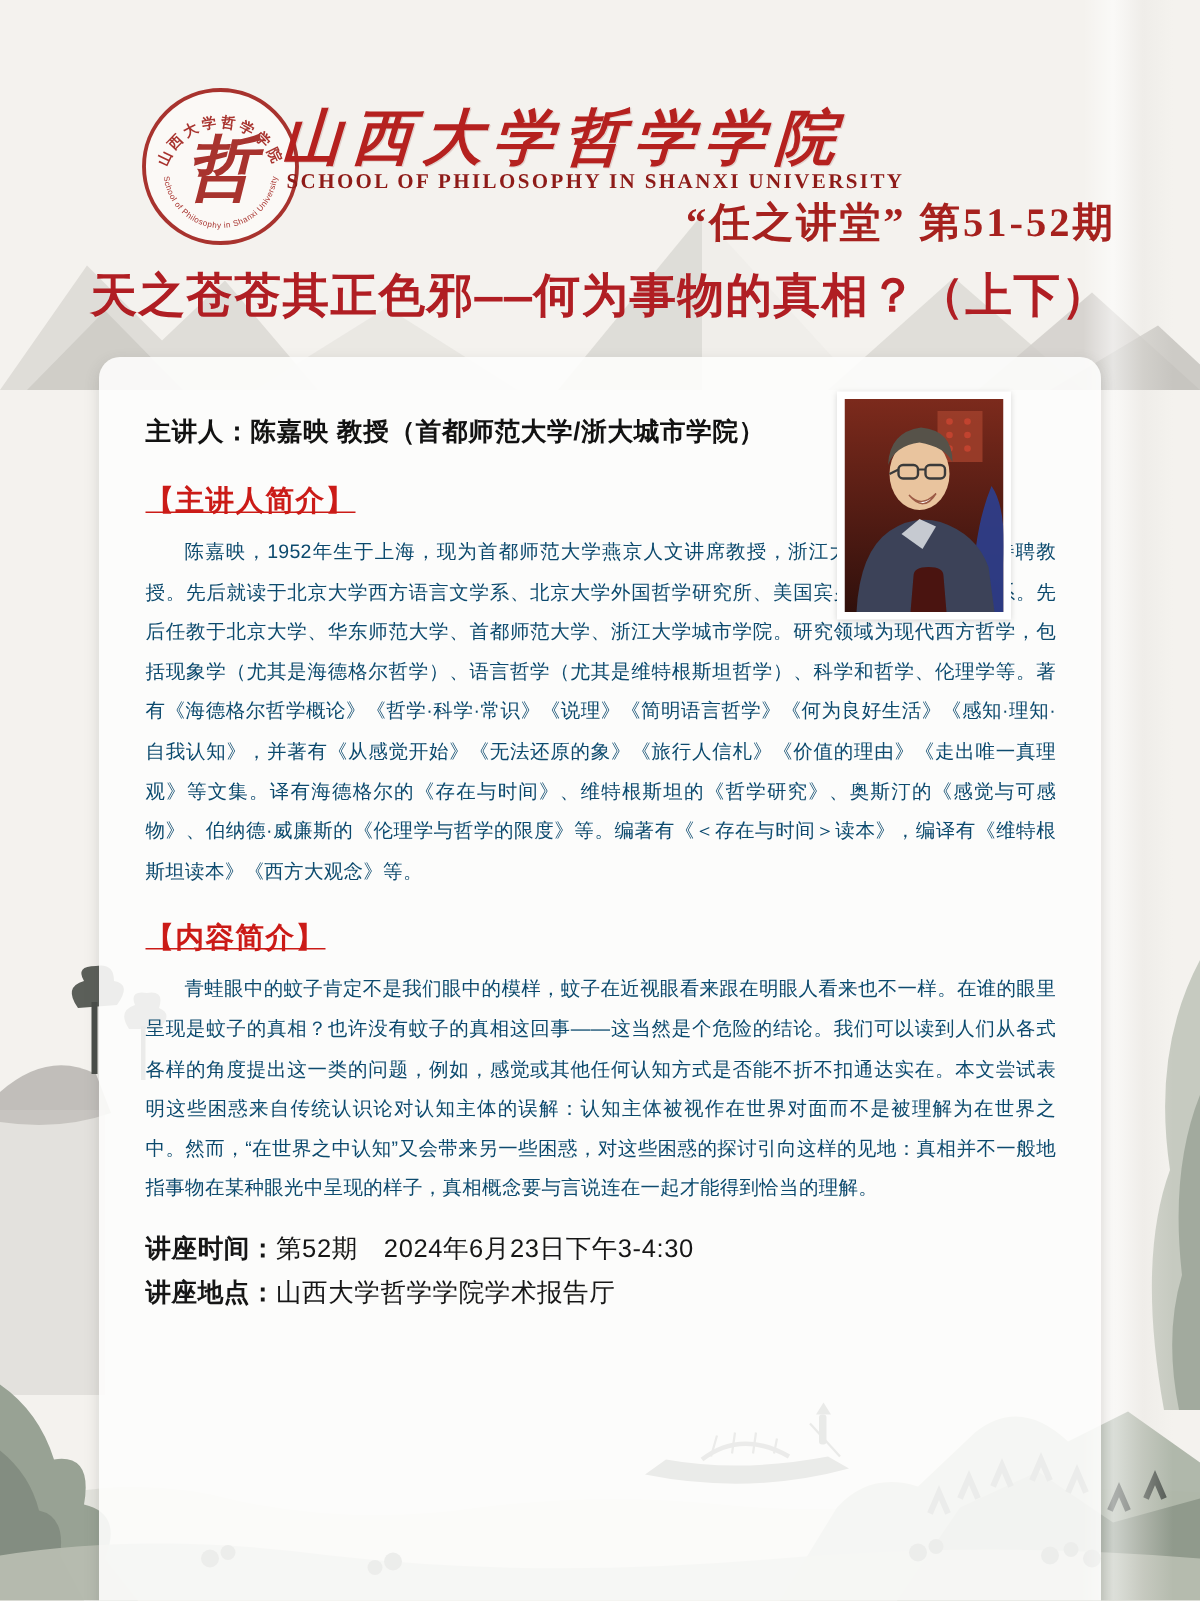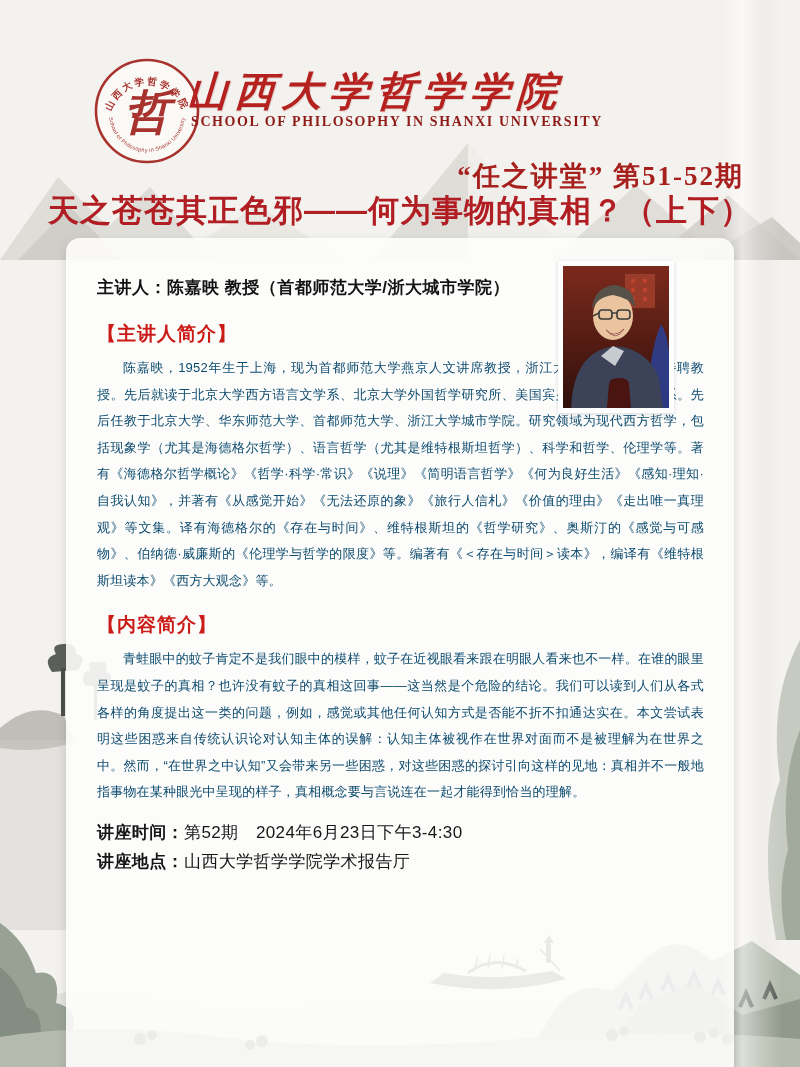--- a/index.html
+++ b/index.html
@@ -23,44 +23,44 @@
     text-shadow:1px 1px 0 rgba(120,20,20,.15);
   }
   .school-en{
     position:absolute;left:191px;top:114px;z-index:5;
     font-family:"Liberation Serif", serif;font-weight:bold;
     font-size:14px;color:#8e1b18;letter-spacing:1.6px;
   }
   .series{
     position:absolute;right:56px;top:130px;z-index:5;
     font-family:"Liberation Serif", serif;font-weight:bold;
-    font-size:27px;color:#a6211e;letter-spacing:2px;margin-top:28px;
+    font-size:27px;color:#a6211e;letter-spacing:2px;
   }
   .main-title{
-    position:absolute;left:0;right:0;top:190px;z-index:5;text-align:center;
-    font-family:Liberation Sans, sans-serif;font-weight:bold;
+    position:absolute;left:0;right:0;top:176px;z-index:5;text-align:center;
+    font-family:Liberation Mono, monospace;font-weight:bold;
     font-size:31px;color:#b01e23;letter-spacing:1px;
   }
   
   .card{
     position:absolute;left:66px;top:238px;width:668px;height:903px;z-index:4;
     background:rgba(253,253,252,.9);border-radius:14px;
     box-shadow:0 4px 10px rgba(70,70,70,.18);
     box-sizing:border-box;padding:34px 30px 0 31px;
   }
   .speaker-line{
     font-size:17px;font-weight:bold;color:#121212;line-height:31px;letter-spacing:.5px;
   }
   .photo{
     position:absolute;left:492px;top:23px;width:116px;height:152px;
     background:#ffffff;box-sizing:border-box;padding:5px;
     box-shadow:0 1px 4px rgba(0,0,0,.15);
   }
   .sec-heading{
-    margin-top:18px;font-size:19px;font-weight:bold;color:#cb1b17;letter-spacing:1px;
+    margin-top:18px;font-size:19px;font-weight:bold;color:#cb1b17;letter-spacing:1px;text-decoration:underline;
   }
   .para{
     margin-top:8px;font-size:13px;line-height:26.6px;color:#0c4a6e;
     text-align:justify;text-indent:2em;letter-spacing:.2px;
   }
   .footer-block{margin-top:12px;}
   .footer-row{font-size:17px;line-height:29px;color:#161616;letter-spacing:.4px;}
   .footer-row .lbl{font-weight:bold;}
   .footer-row .val{font-weight:normal;}
 </style>

